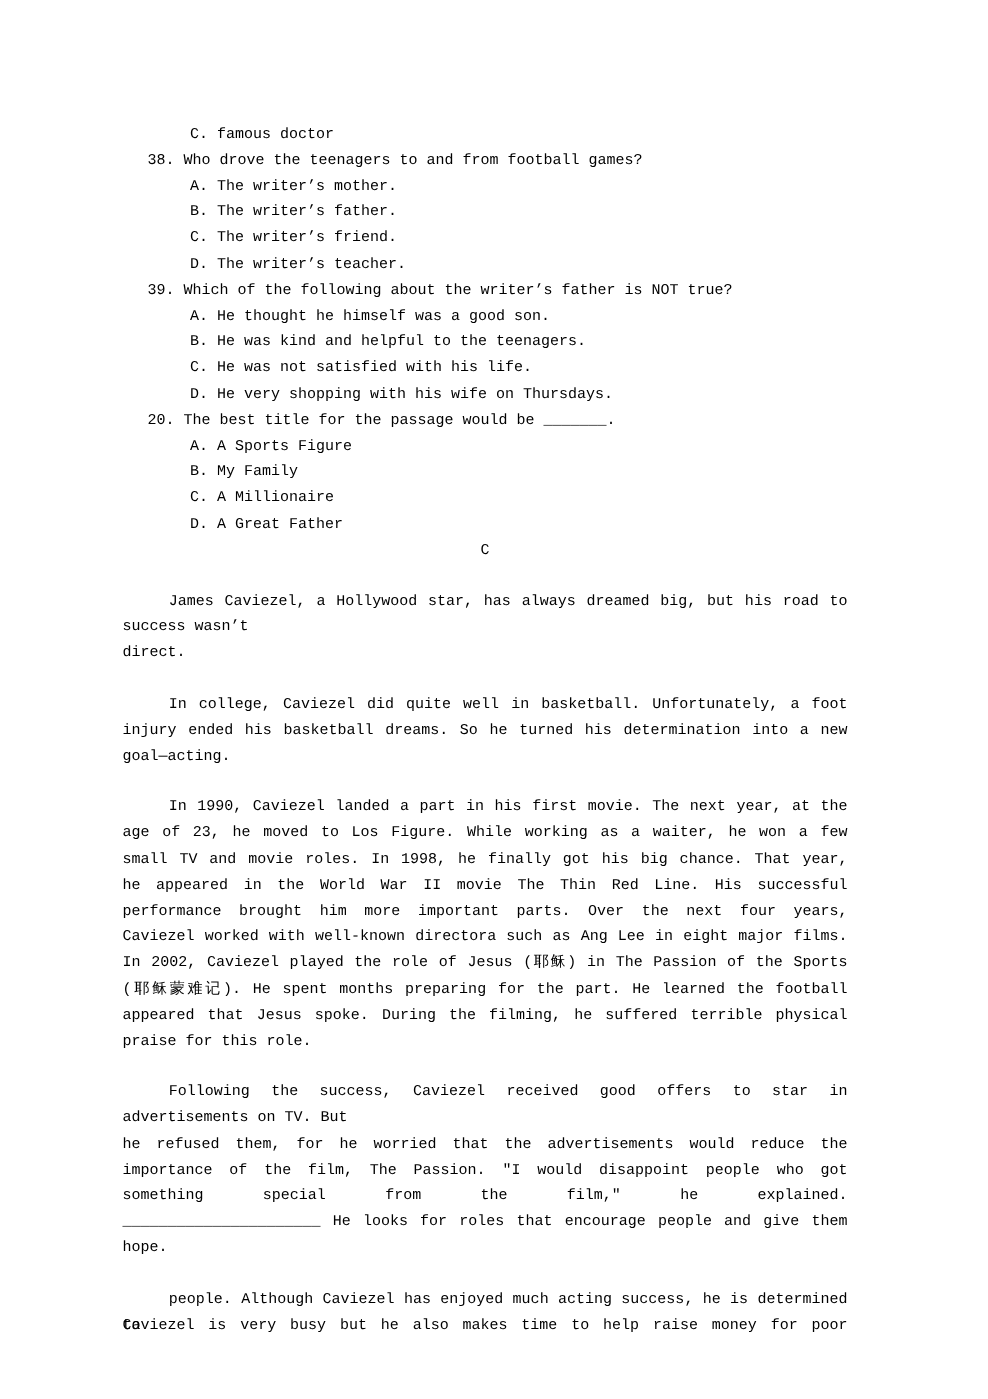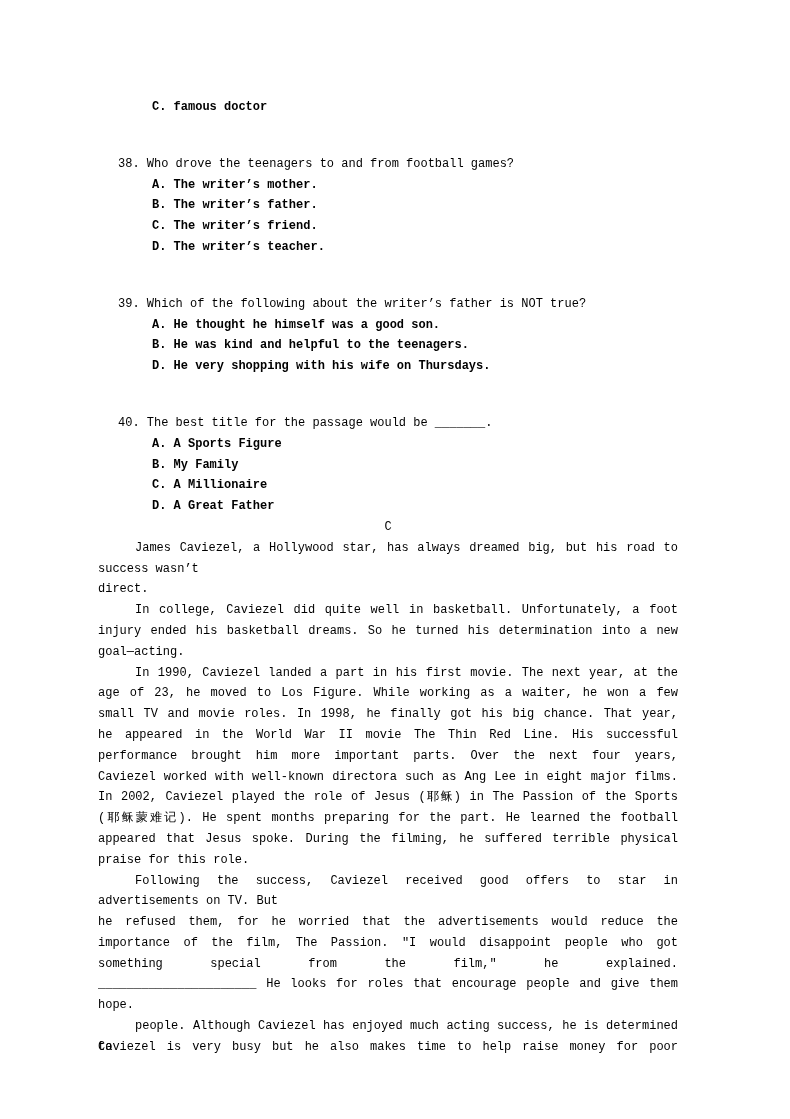--- a/index.html
+++ b/index.html
@@ -23,27 +23,27 @@
     height: 20.8px;
     white-space: nowrap;
     overflow: visible;
   }
   
   .line.j {
     white-space: normal;
     text-align: justify;
     text-align-last: justify;
   }
-  .q-stem   { padding-left: 20px; margin-top: 36px; }
-  .q-option { padding-left: 54px; font-weight: bold; }
+  .q-stem   { padding-left: 20px; }
+  .q-option { padding-left: 54px; }
   .section-heading {
     text-align: center;
     white-space: normal;
   }
-  .para .lines .line:first-of-type { text-indent: 37px; }
+  .para .lines .line:first-of-type { text-indent: 37px; margin-top: 20px; }
 </style>
 </head>
 <body>
 
 <div class="page">
 
   <div>
 
       <div class="line q-option">C. famous doctor</div>
 
@@ -66,27 +66,28 @@
       </div>
 
       <div class="question">
         <div class="line q-stem">39. Which of the following about the writer’s father is NOT true?</div>
         <div>
 
             <div class="line q-option">A. He thought he himself was a good son.</div>
 
             <div class="line q-option">B. He was kind and helpful to the teenagers.</div>
 
+            <div class="line q-option">C. He was not satisfied with his life.</div>
 
             <div class="line q-option">D. He very shopping with his wife on Thursdays.</div>
           </div>
       </div>
 
       <div class="question">
-        <div class="line q-stem">40. The best title for the passage would be _______.</div>
+        <div class="line q-stem">20. The best title for the passage would be _______.</div>
         <div>
 
             <div class="line q-option">A. A Sports Figure</div>
 
             <div class="line q-option">B. My Family</div>
 
             <div class="line q-option">C. A Millionaire</div>
 
             <div class="line q-option">D. A Great Father</div>
           </div>

